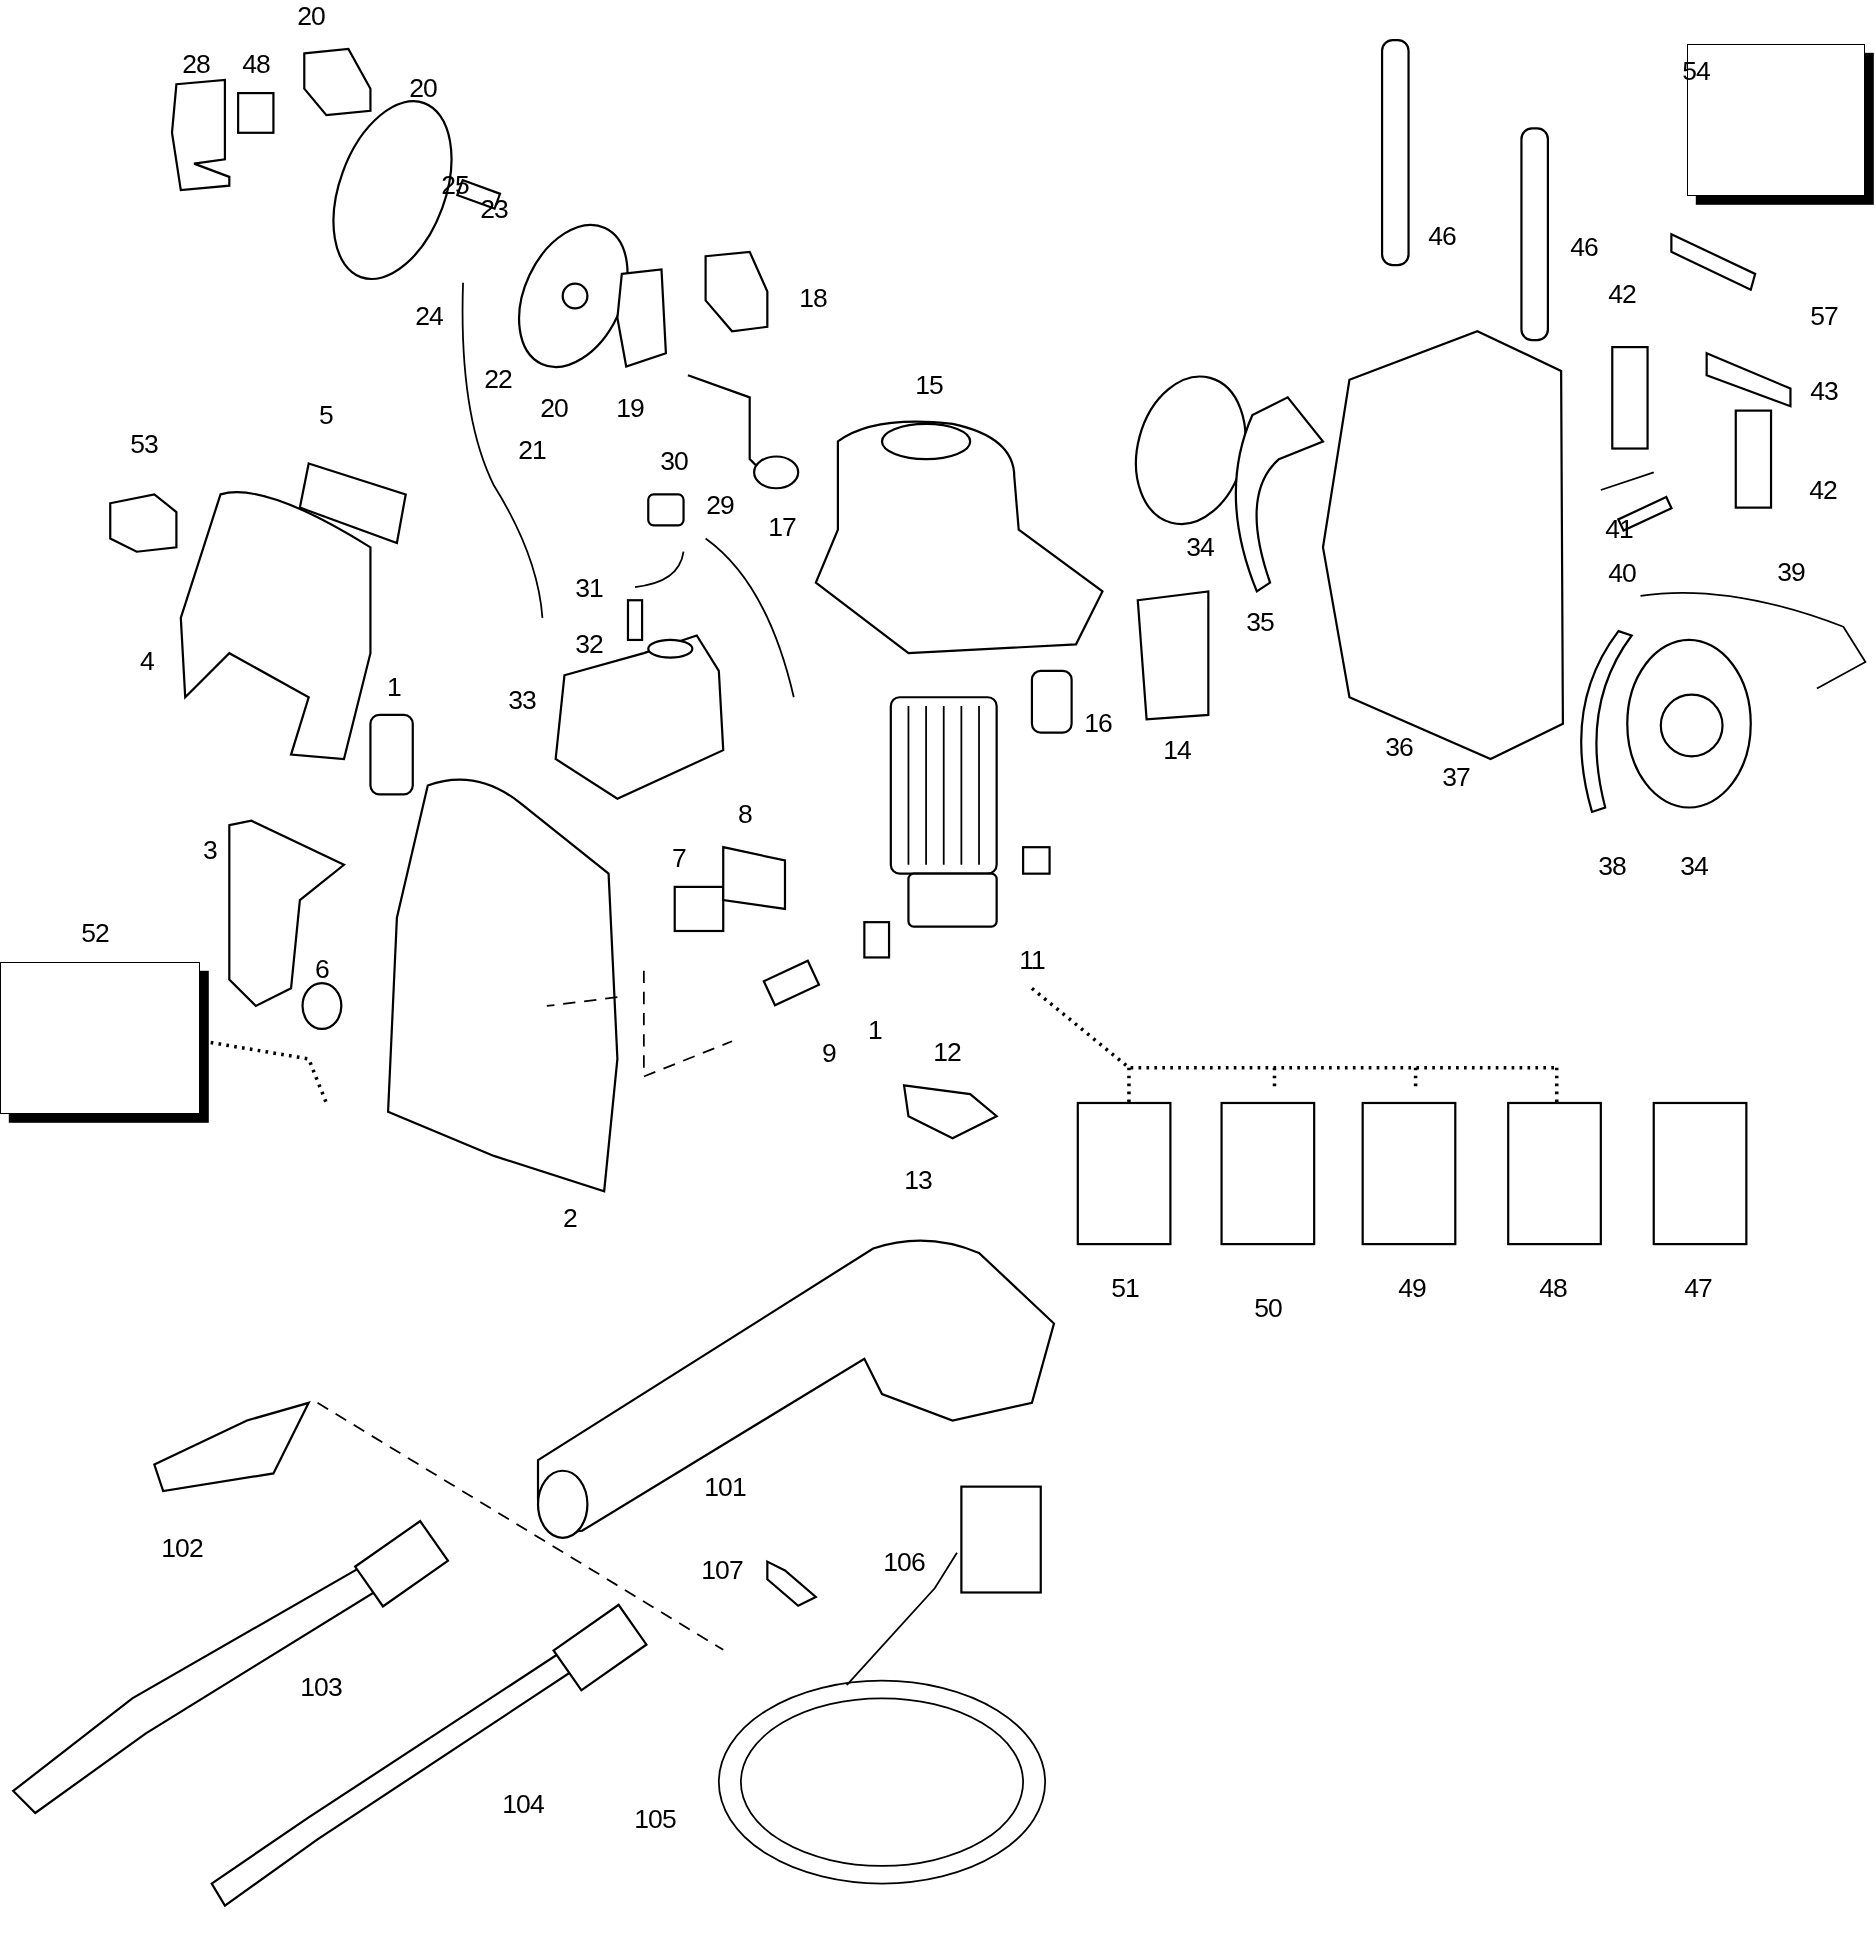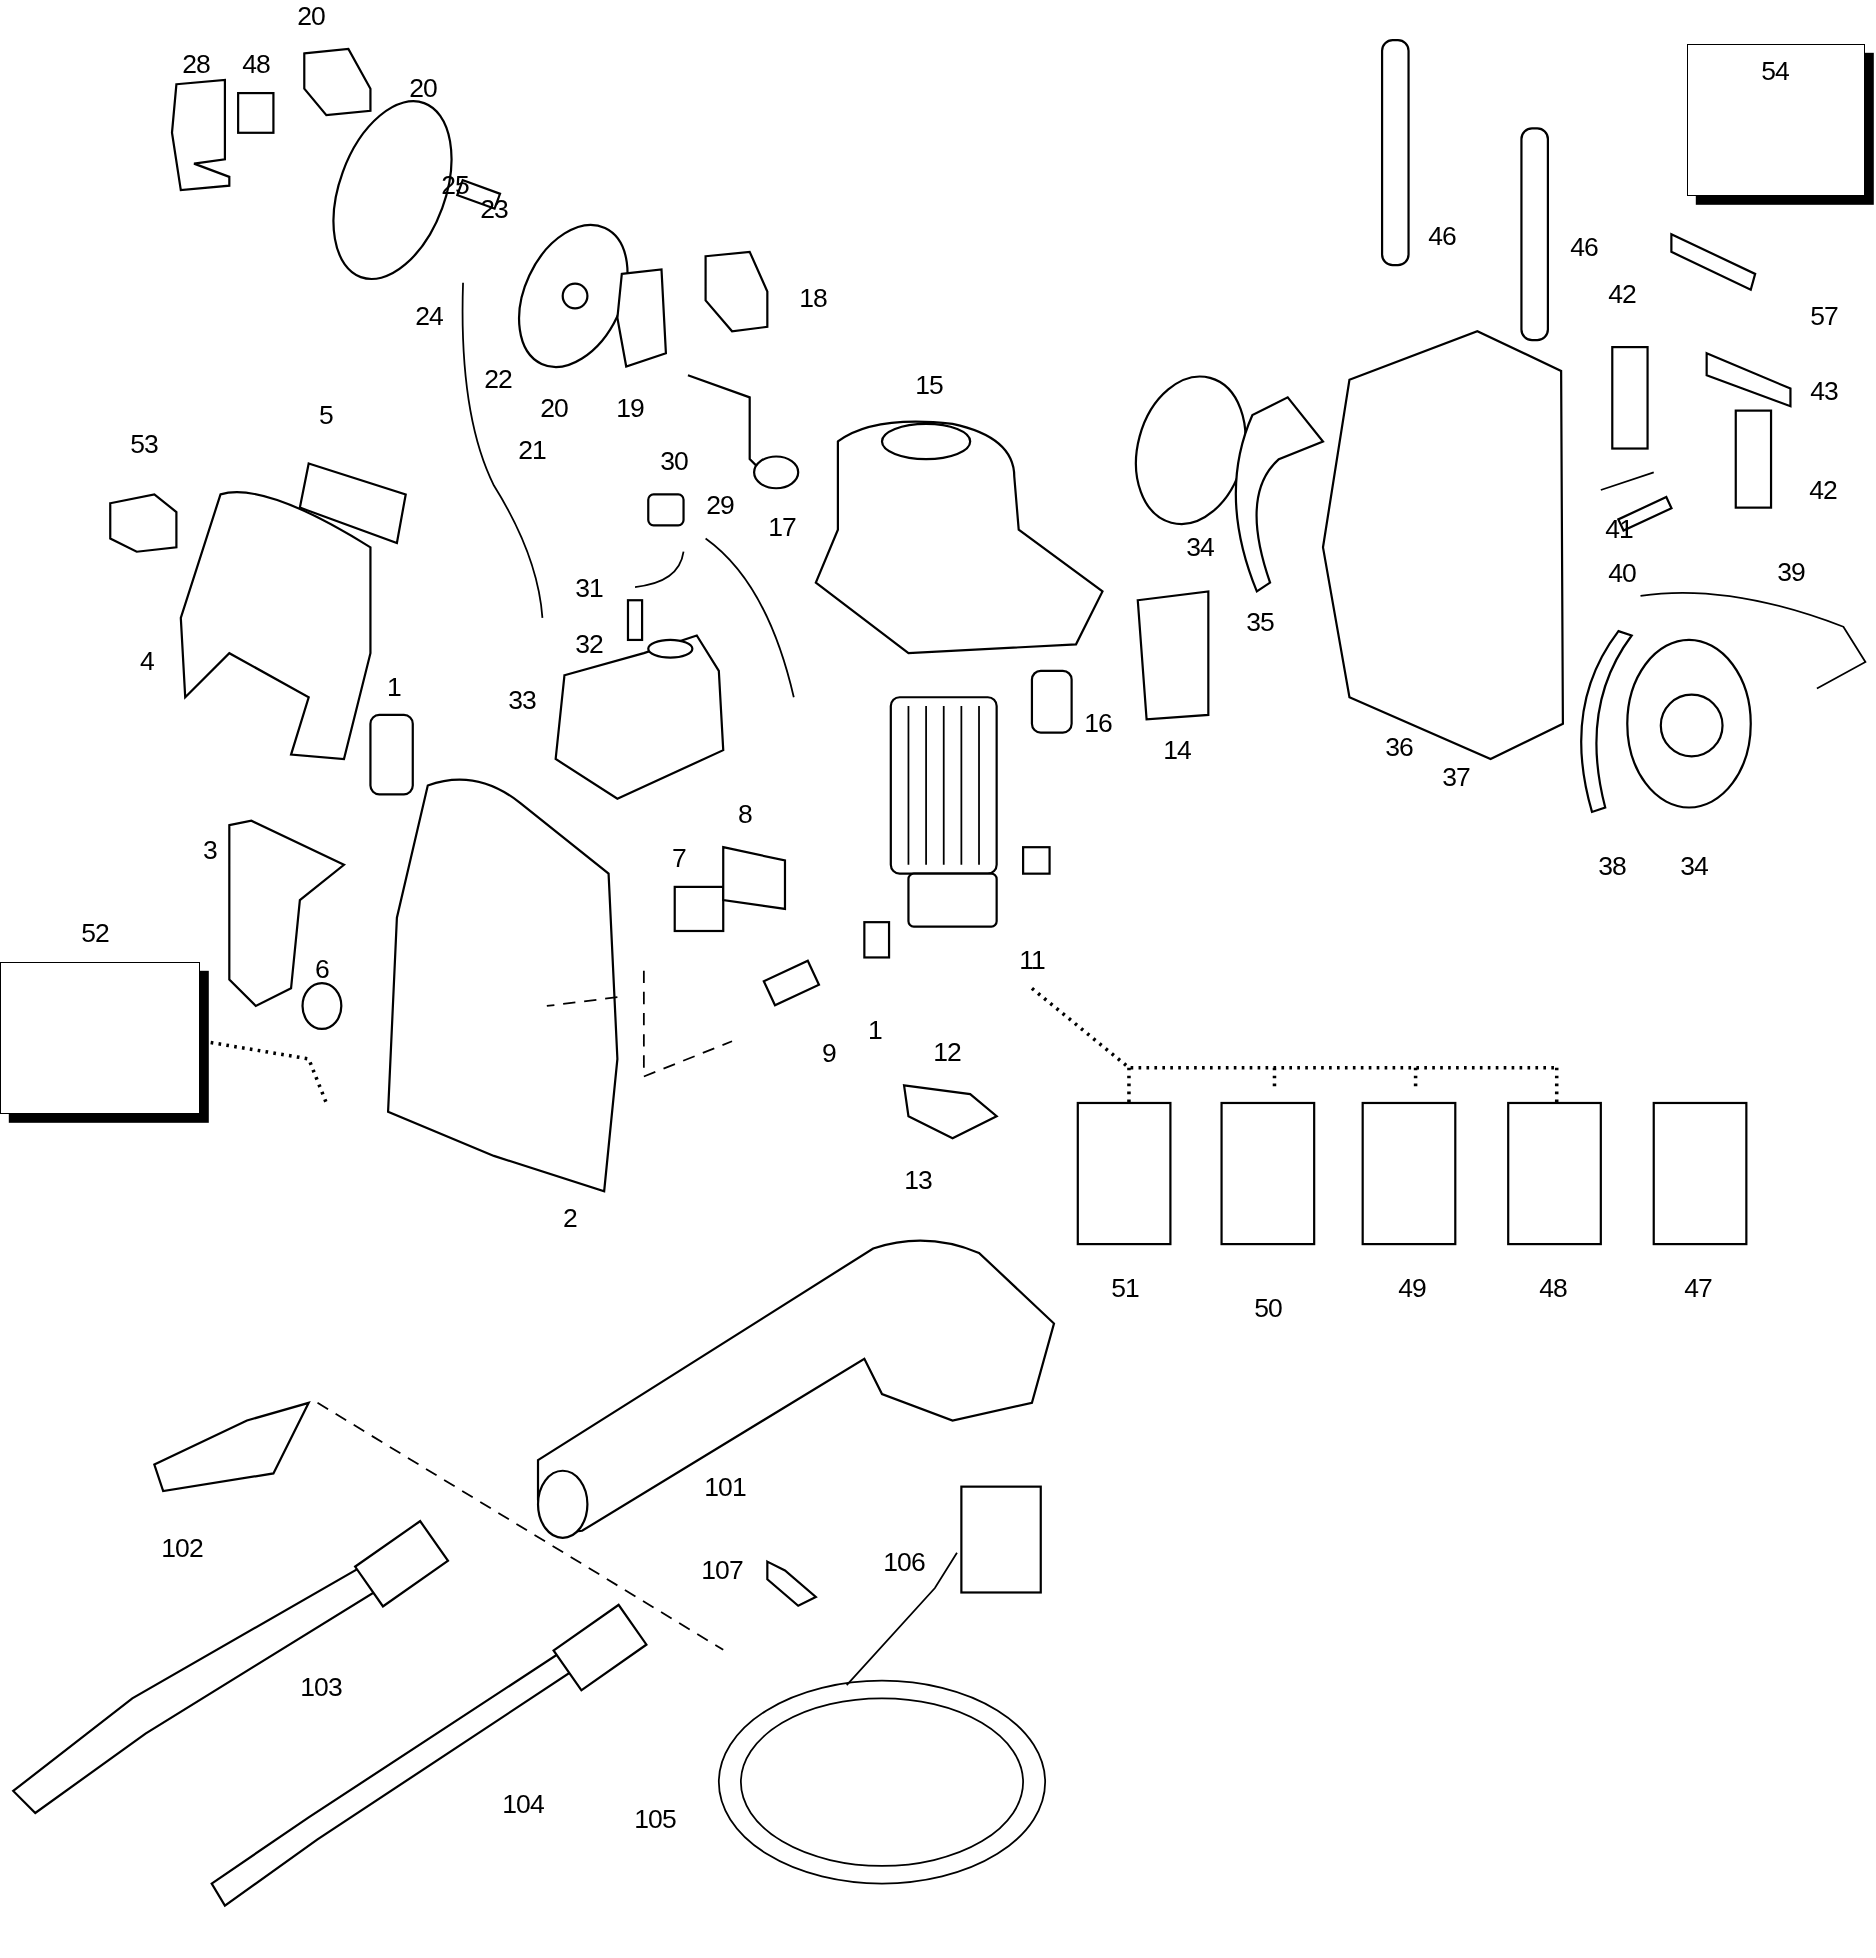--- a/index.html
+++ b/index.html
@@ -243,21 +243,21 @@
   <div class="lbl" style="left:829px;top:1053px">9</div>
   <div class="lbl" style="left:875px;top:1030px">1</div>
   <div class="lbl" style="left:1032px;top:960px">11</div>
   <div class="lbl" style="left:947px;top:1052px">12</div>
   <div class="lbl" style="left:918px;top:1180px">13</div>
   <div class="lbl" style="left:1177px;top:750px">14</div>
   <div class="lbl" style="left:1200px;top:547px">34</div>
   <div class="lbl" style="left:1260px;top:622px">35</div>
   <div class="lbl" style="left:1442px;top:236px">46</div>
   <div class="lbl" style="left:1584px;top:247px">46</div>
-  <div class="lbl" style="left:1775px;top:71px">54</div>
+  <div class="lbl" style="left:1696px;top:71px">54</div>
   <div class="lbl" style="left:1824px;top:316px">57</div>
   <div class="lbl" style="left:1622px;top:294px">42</div>
   <div class="lbl" style="left:1824px;top:391px">43</div>
   <div class="lbl" style="left:1823px;top:490px">42</div>
   <div class="lbl" style="left:1619px;top:529px">41</div>
   <div class="lbl" style="left:1622px;top:573px">40</div>
   <div class="lbl" style="left:1791px;top:572px">39</div>
   <div class="lbl" style="left:1399px;top:747px">36</div>
   <div class="lbl" style="left:1456px;top:777px">37</div>
   <div class="lbl" style="left:1612px;top:866px">38</div>

